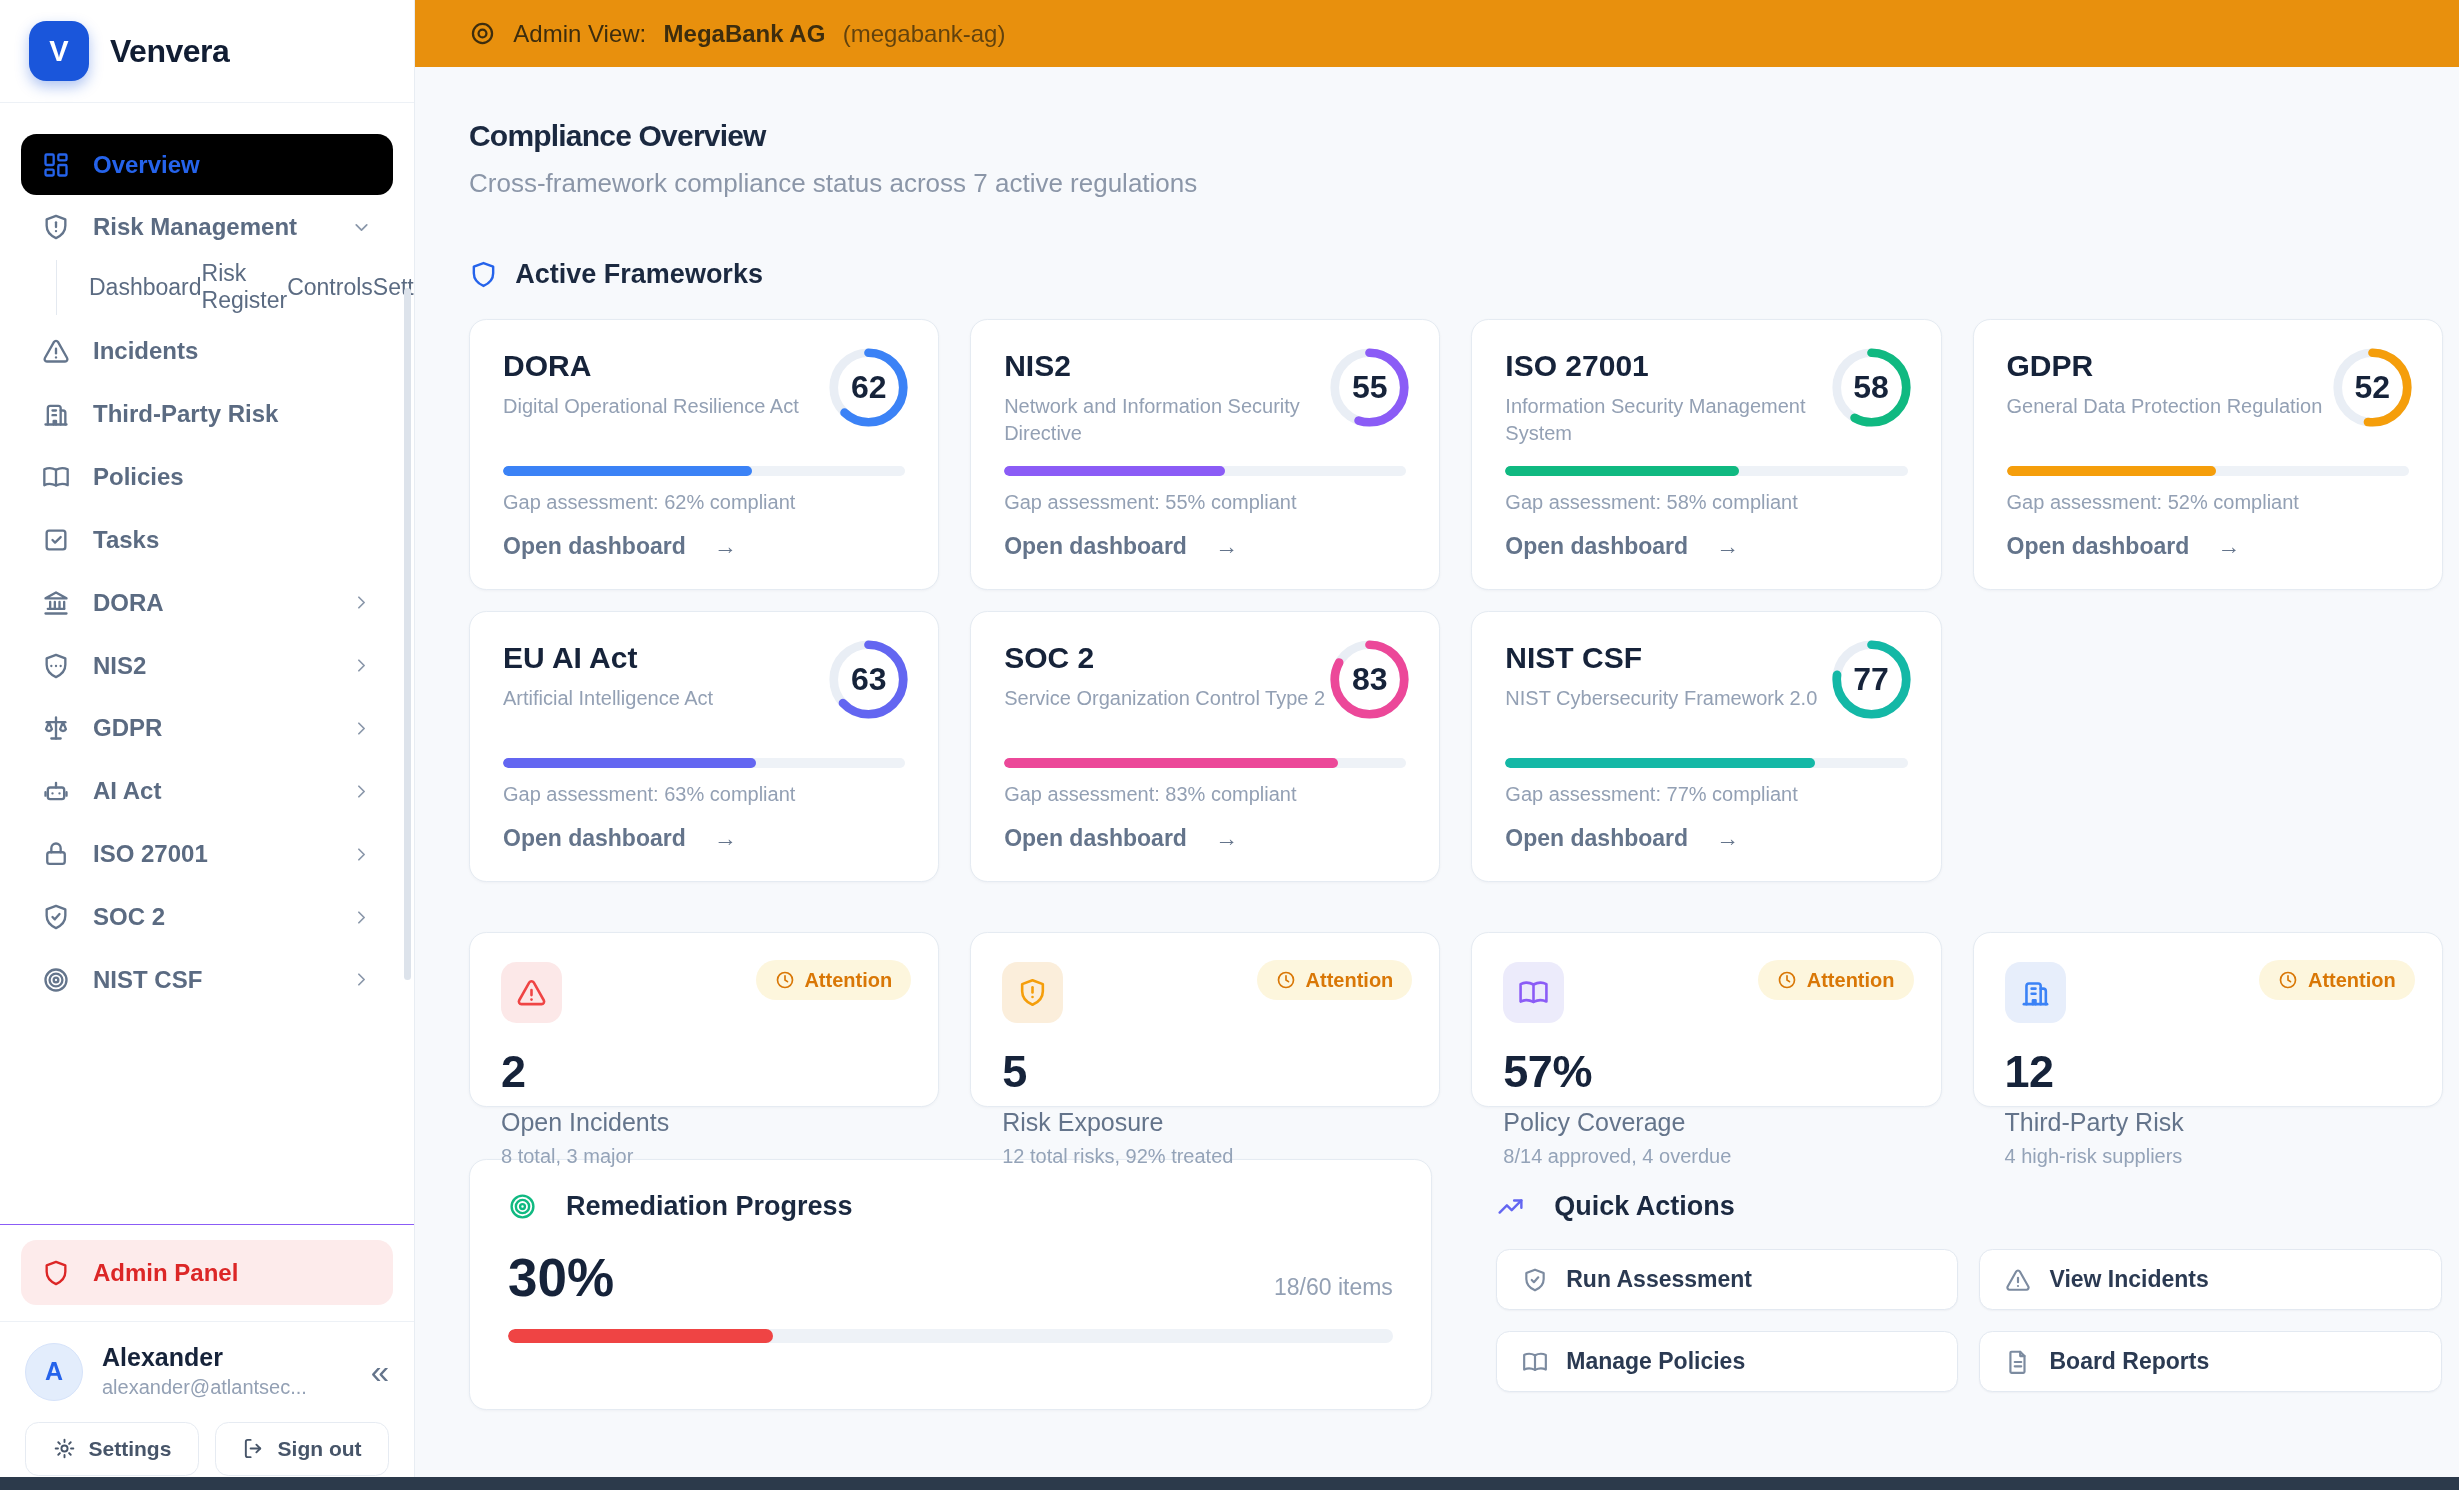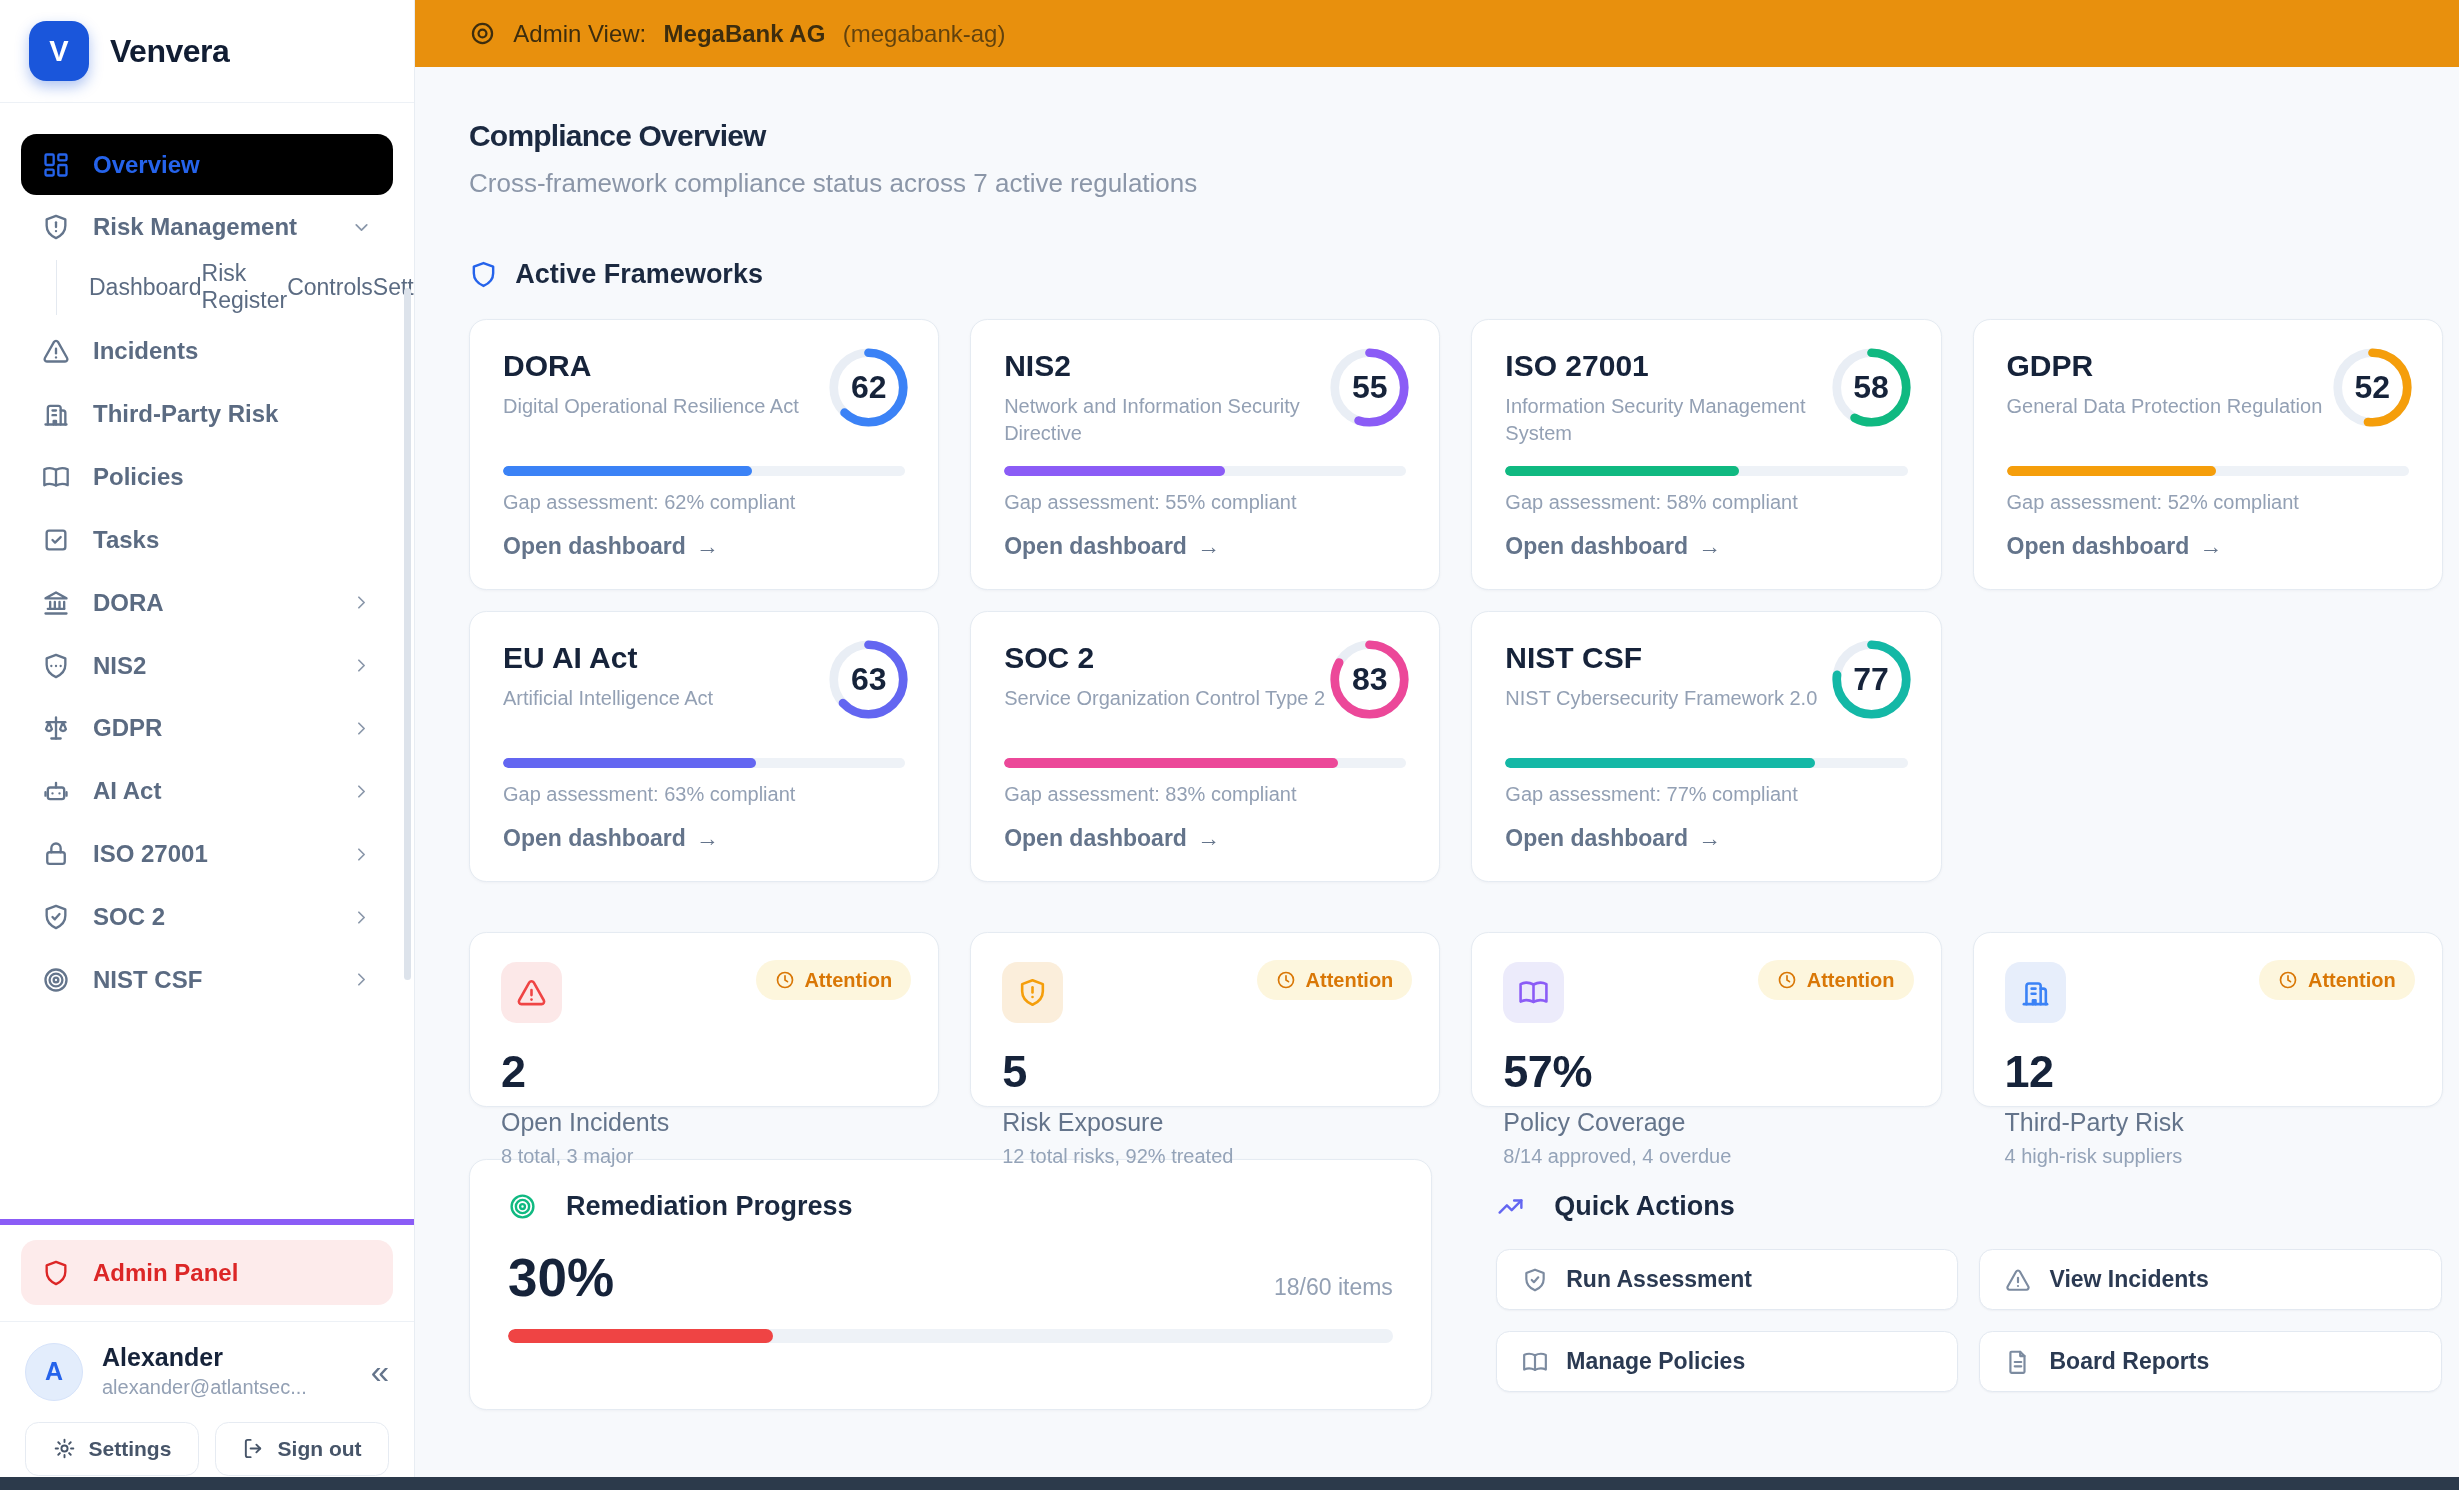--- a/index.html
+++ b/index.html
@@ -16,21 +16,21 @@
   .brand{font-size:32px;font-weight:800;color:#111D33;letter-spacing:-0.5px}
   .nav{flex:1;padding:31px 21px 0;overflow:hidden}
   .nav-item{display:flex;align-items:center;gap:23px;height:61px;padding:0 21px;border-radius:15.4px;
             color:#5B6B82;font-size:24px;font-weight:600;cursor:pointer;margin-bottom:1.9px}
   .nav-item .nico{color:#64758C}
   .nav-item.active{background:#000000;color:#2563EB}
   .nav-item.active .nico{color:#2563EB}
   .chev{margin-left:auto;color:#8A97AA}
   .subnav{border-left:1.9px solid #E4E9F0;margin:1.9px 0 5.8px 35px;padding-left:32px;display:flex;flex-direction:row}
   .subitem{height:55px;display:flex;align-items:center;font-size:23px;color:#5B6B82;font-weight:500;cursor:pointer}
-  .admin-section{border-top:6px solid #8b5cf6;padding:15.4px 21px;flex:none}
+  .admin-section{border-top:1px solid #8b5cf6;padding:15.4px 21px;flex:none}
   .admin-pill{display:flex;align-items:center;gap:23px;height:65px;background:#FDEBEB;color:#DC2626;
               border-radius:15.4px;padding:0 21px;font-size:24px;font-weight:600;cursor:pointer}
   .user-section{border-top:1px solid #EDF1F6;padding:21px 25px 15.4px;flex:none}
   .user-row{display:flex;align-items:center;gap:19px}
   .avatar{width:58px;height:58px;border-radius:50%;background:#E3EDFC;border:1.9px solid #D6E3FA;color:#2563EB;
           font-weight:700;font-size:25px;display:flex;align-items:center;justify-content:center}
   .user-name{font-size:25px;font-weight:700;color:#16233A;line-height:1.1}
   .user-email{font-size:20px;color:#93A0B4;margin-top:4.8px;max-width:221px;overflow:hidden;white-space:nowrap}
   .collapse-btn{margin-left:auto;color:#64748B;font-size:33px;line-height:1;cursor:pointer;background:none;border:none;font-family:inherit}
   .footer-btns{display:flex;gap:15.4px;margin-top:21px}
@@ -54,21 +54,21 @@
            box-shadow:0 1px 2.9px rgba(16,24,40,.04)}
   .fw-name{position:absolute;left:33px;top:29px;font-size:30px;font-weight:800;color:#16233A}
   .fw-desc{position:absolute;left:33px;top:73px;font-size:20px;color:#93A0B4;max-width:331px;line-height:1.35}
   .ring-wrap{position:absolute;top:25px;right:27px;width:85px;height:85px}
   .ring-score{position:absolute;inset:0;display:flex;align-items:center;justify-content:center;
               font-size:32px;font-weight:800;color:#16233A}
   .fw-bar{position:absolute;left:33px;right:33px;top:146px;height:9.6px;border-radius:5.8px;background:#EEF2F7;overflow:hidden}
   .fw-bar i{display:block;height:100%;border-radius:5.8px}
   .fw-gap{position:absolute;left:33px;top:171px;font-size:20px;color:#93A0B4}
   .fw-link{position:absolute;left:33px;bottom:29px;font-size:23px;font-weight:600;color:#64748B;
-           display:flex;gap:10px;align-items:center;cursor:pointer}
+           display:flex;gap:28px;align-items:center;cursor:pointer}
   .arrow{font-size:23px;color:#64748B}
 
   .stats-grid{display:grid;grid-template-columns:repeat(4,1fr);column-gap:31px;margin-top:50px}
   .stat-card{background:#fff;border:1.4px solid #E5EBF2;border-radius:17.3px;height:175px;padding:29px 31px;position:relative;
              box-shadow:0 1px 2.9px rgba(16,24,40,.04)}
   .stat-iconbox{width:61px;height:61px;border-radius:15.4px;display:flex;align-items:center;justify-content:center}
   .badge{position:absolute;top:27px;right:27px;height:40px;padding:0 19px;background:#FDF6DD;border-radius:20px;
          color:#D97706;font-size:20px;font-weight:600;display:flex;align-items:center;gap:9.6px}
   .stat-value{font-size:45px;font-weight:800;color:#16233A;margin-top:23px;letter-spacing:-0.5px}
   .stat-label{font-size:25px;color:#64748B;margin-top:9.6px;font-weight:500}

